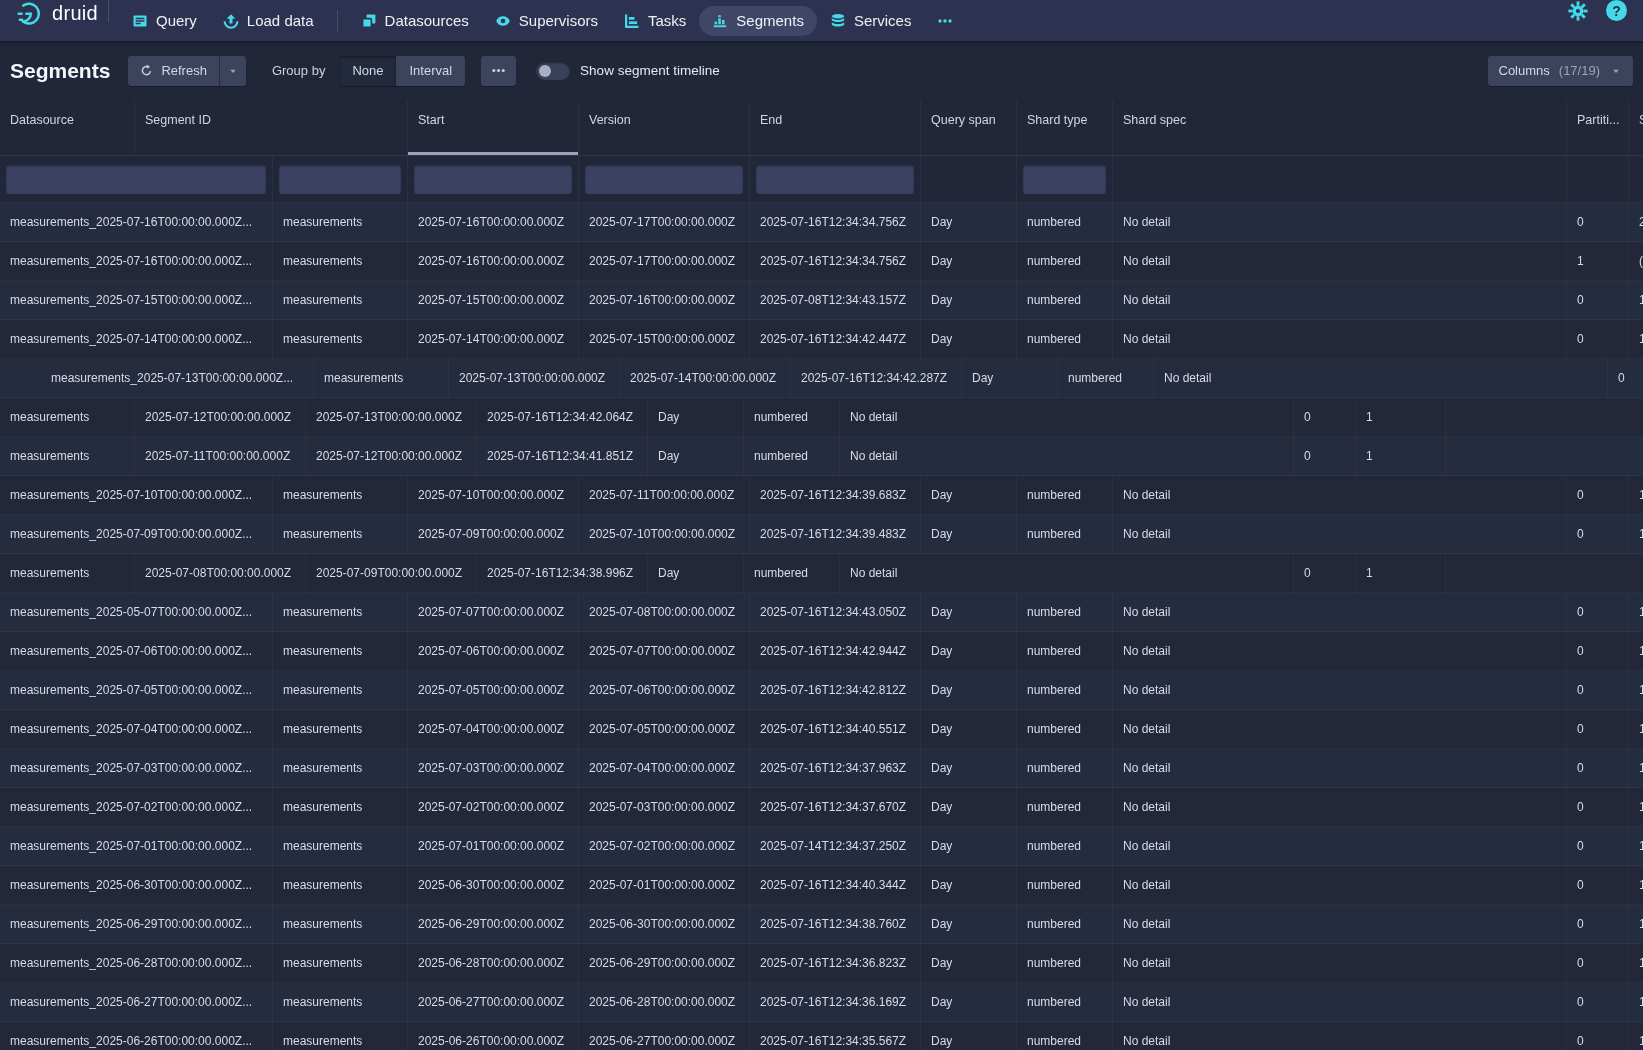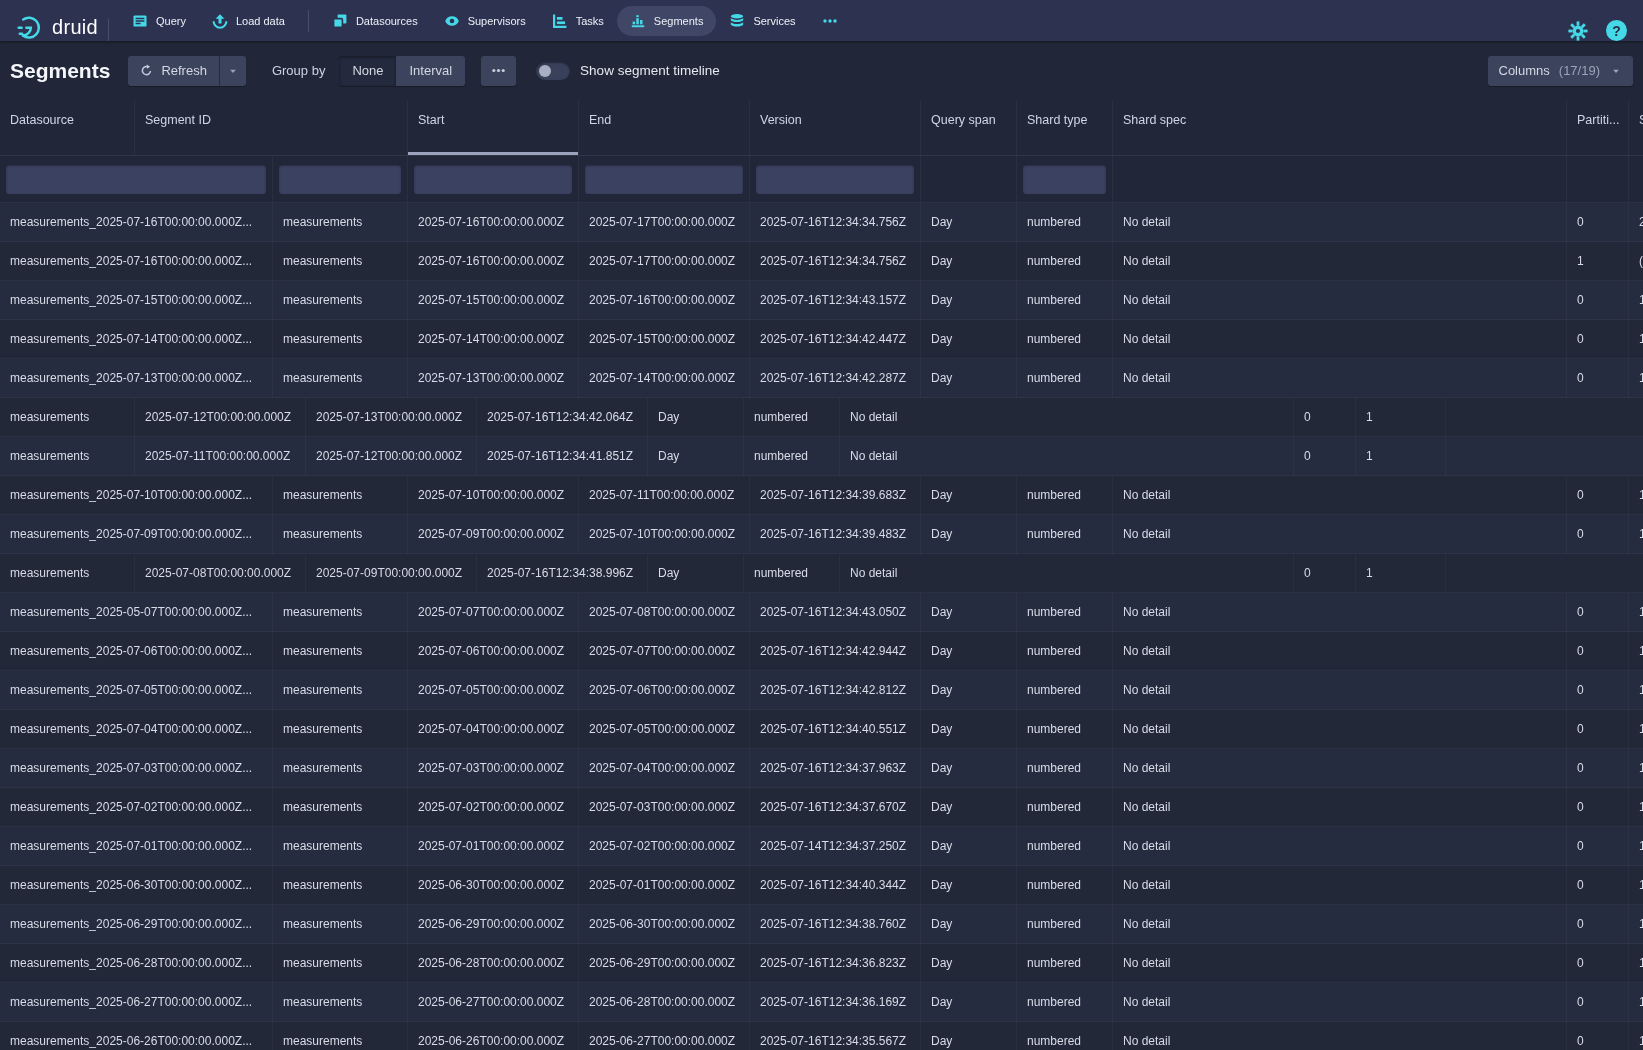--- a/index.html
+++ b/index.html
@@ -8,33 +8,33 @@
     font-family:"Liberation Sans","DejaVu Sans",sans-serif;
     background:var(--page-bg,#212739);
     color:#d8dce8;
     -webkit-font-smoothing:antialiased;
   }
   .app { width:1643px; height:1050px; overflow:hidden; position:relative; }
 
   
   .topbar {
     height:41px; background:var(--navbar-bg,#2c3250);
-    display:flex; align-items:flex-end;
+    display:flex; align-items:flex-start;
     box-shadow:0 1px 3px rgba(0,0,0,.45);
     position:relative; z-index:5;
   }
   .logo { display:flex; align-items:center; gap:9px; margin-left:16px; cursor:pointer; }
   .logo-mark { width:27px; height:27px; display:inline-flex; color:var(--accent,#45d9e8); }
   .logo-mark svg { width:100%; height:100%; }
   .logo-text { font-size:20px; color:#ffffff; letter-spacing:.3px; }
   .vdiv { width:1px; height:22px; background:rgba(255,255,255,.14); margin:0 10px; }
   .nav-items { display:flex; align-items:center; height:100%; }
   .nav-item {
     display:flex; align-items:center; gap:8px; padding:0 13px; height:30px;
-    border-radius:16px; cursor:pointer; color:#eef1f7; font-size:11px; white-space:nowrap;
+    border-radius:16px; cursor:pointer; color:#eef1f7; font-size:15px; white-space:nowrap;
   }
   .nav-item.active { background:#404766; }
   .nav-item .nicon { width:16px; height:16px; display:inline-flex; color:var(--accent,#45d9e8); }
   .nav-item .nicon svg { width:100%; height:100%; }
   .topbar-right { margin-left:auto; display:flex; align-items:center; gap:18px; padding-right:16px; }
   .gearbtn { width:20px; height:20px; color:var(--accent,#45d9e8); cursor:pointer; display:inline-flex; }
   .gearbtn svg { width:100%; height:100%; }
   .helpbtn {
     width:21px; height:21px; border-radius:50%; background:var(--accent,#45d9e8);
     color:#273048; font-weight:bold; font-size:14px; display:flex; align-items:center;
@@ -278,22 +278,22 @@
       </span>
     </div>
   </div>
 
   <div class="table">
     <div class="table-inner">
       <div class="thead" id="thead">
           <div class="th" style="width: 135px;">Datasource</div>
           <div class="th" style="width: 273px;">Segment ID</div>
           <div class="th sorted" style="width: 171px;">Start</div>
+          <div class="th" style="width: 171px;">Version</div>
           <div class="th" style="width: 171px;">End</div>
-          <div class="th" style="width: 171px;">Version</div>
           <div class="th" style="width: 96px;">Query span</div>
           <div class="th" style="width: 96px;">Shard type</div>
           <div class="th" style="width: 454px;">Shard spec</div>
           <div class="th" style="width: 62px;">Partiti...</div>
           <div class="th" style="width: 90px;">S</div>
         </div>
       <div class="tfilter" id="tfilter">
           <div class="tf" style="width: 273px;"><input type="text" style=""></div>
           <div class="tf" style="width: 135px;"><input type="text" style=""></div>
           <div class="tf" style="width: 171px;"><input type="text" style=""></div>
@@ -328,41 +328,41 @@
             <div class="td" style="width: 96px;">numbered</div>
             <div class="td" style="width: 454px;">No detail</div>
             <div class="td" style="width: 62px;">1</div>
             <div class="td" style="width: 90px;">(</div>
           </div>
           <div class="trow odd">
             <div class="td" style="width: 273px;">measurements_2025-07-15T00:00:00.000Z...</div>
             <div class="td" style="width: 135px;">measurements</div>
             <div class="td" style="width: 171px;">2025-07-15T00:00:00.000Z</div>
             <div class="td" style="width: 171px;">2025-07-16T00:00:00.000Z</div>
-            <div class="td" style="width: 171px;">2025-07-16T12:34:43.157Z</div>
+            <div class="td" style="width: 171px;">2025-07-08T12:34:43.157Z</div>
             <div class="td" style="width: 96px;">Day</div>
             <div class="td" style="width: 96px;">numbered</div>
             <div class="td" style="width: 454px;">No detail</div>
             <div class="td" style="width: 62px;">0</div>
             <div class="td" style="width: 90px;">1</div>
           </div>
           <div class="trow even">
             <div class="td" style="width: 273px;">measurements_2025-07-14T00:00:00.000Z...</div>
             <div class="td" style="width: 135px;">measurements</div>
             <div class="td" style="width: 171px;">2025-07-14T00:00:00.000Z</div>
             <div class="td" style="width: 171px;">2025-07-15T00:00:00.000Z</div>
             <div class="td" style="width: 171px;">2025-07-16T12:34:42.447Z</div>
             <div class="td" style="width: 96px;">Day</div>
             <div class="td" style="width: 96px;">numbered</div>
             <div class="td" style="width: 454px;">No detail</div>
             <div class="td" style="width: 62px;">0</div>
             <div class="td" style="width: 90px;">1</div>
           </div>
           <div class="trow odd">
-            <div class="td" style="width: 273px;">measurements_2025-07-13T00:00:00.000Z...</div>
+            <div class="td" style="width: 273px; margin-left: 41px;">measurements_2025-07-13T00:00:00.000Z...</div>
             <div class="td" style="width: 135px;">measurements</div>
             <div class="td" style="width: 171px;">2025-07-13T00:00:00.000Z</div>
             <div class="td" style="width: 171px;">2025-07-14T00:00:00.000Z</div>
             <div class="td" style="width: 171px;">2025-07-16T12:34:42.287Z</div>
             <div class="td" style="width: 96px;">Day</div>
             <div class="td" style="width: 96px;">numbered</div>
             <div class="td" style="width: 454px;">No detail</div>
             <div class="td" style="width: 62px;">0</div>
             <div class="td" style="width: 90px;">1</div>
           </div>

